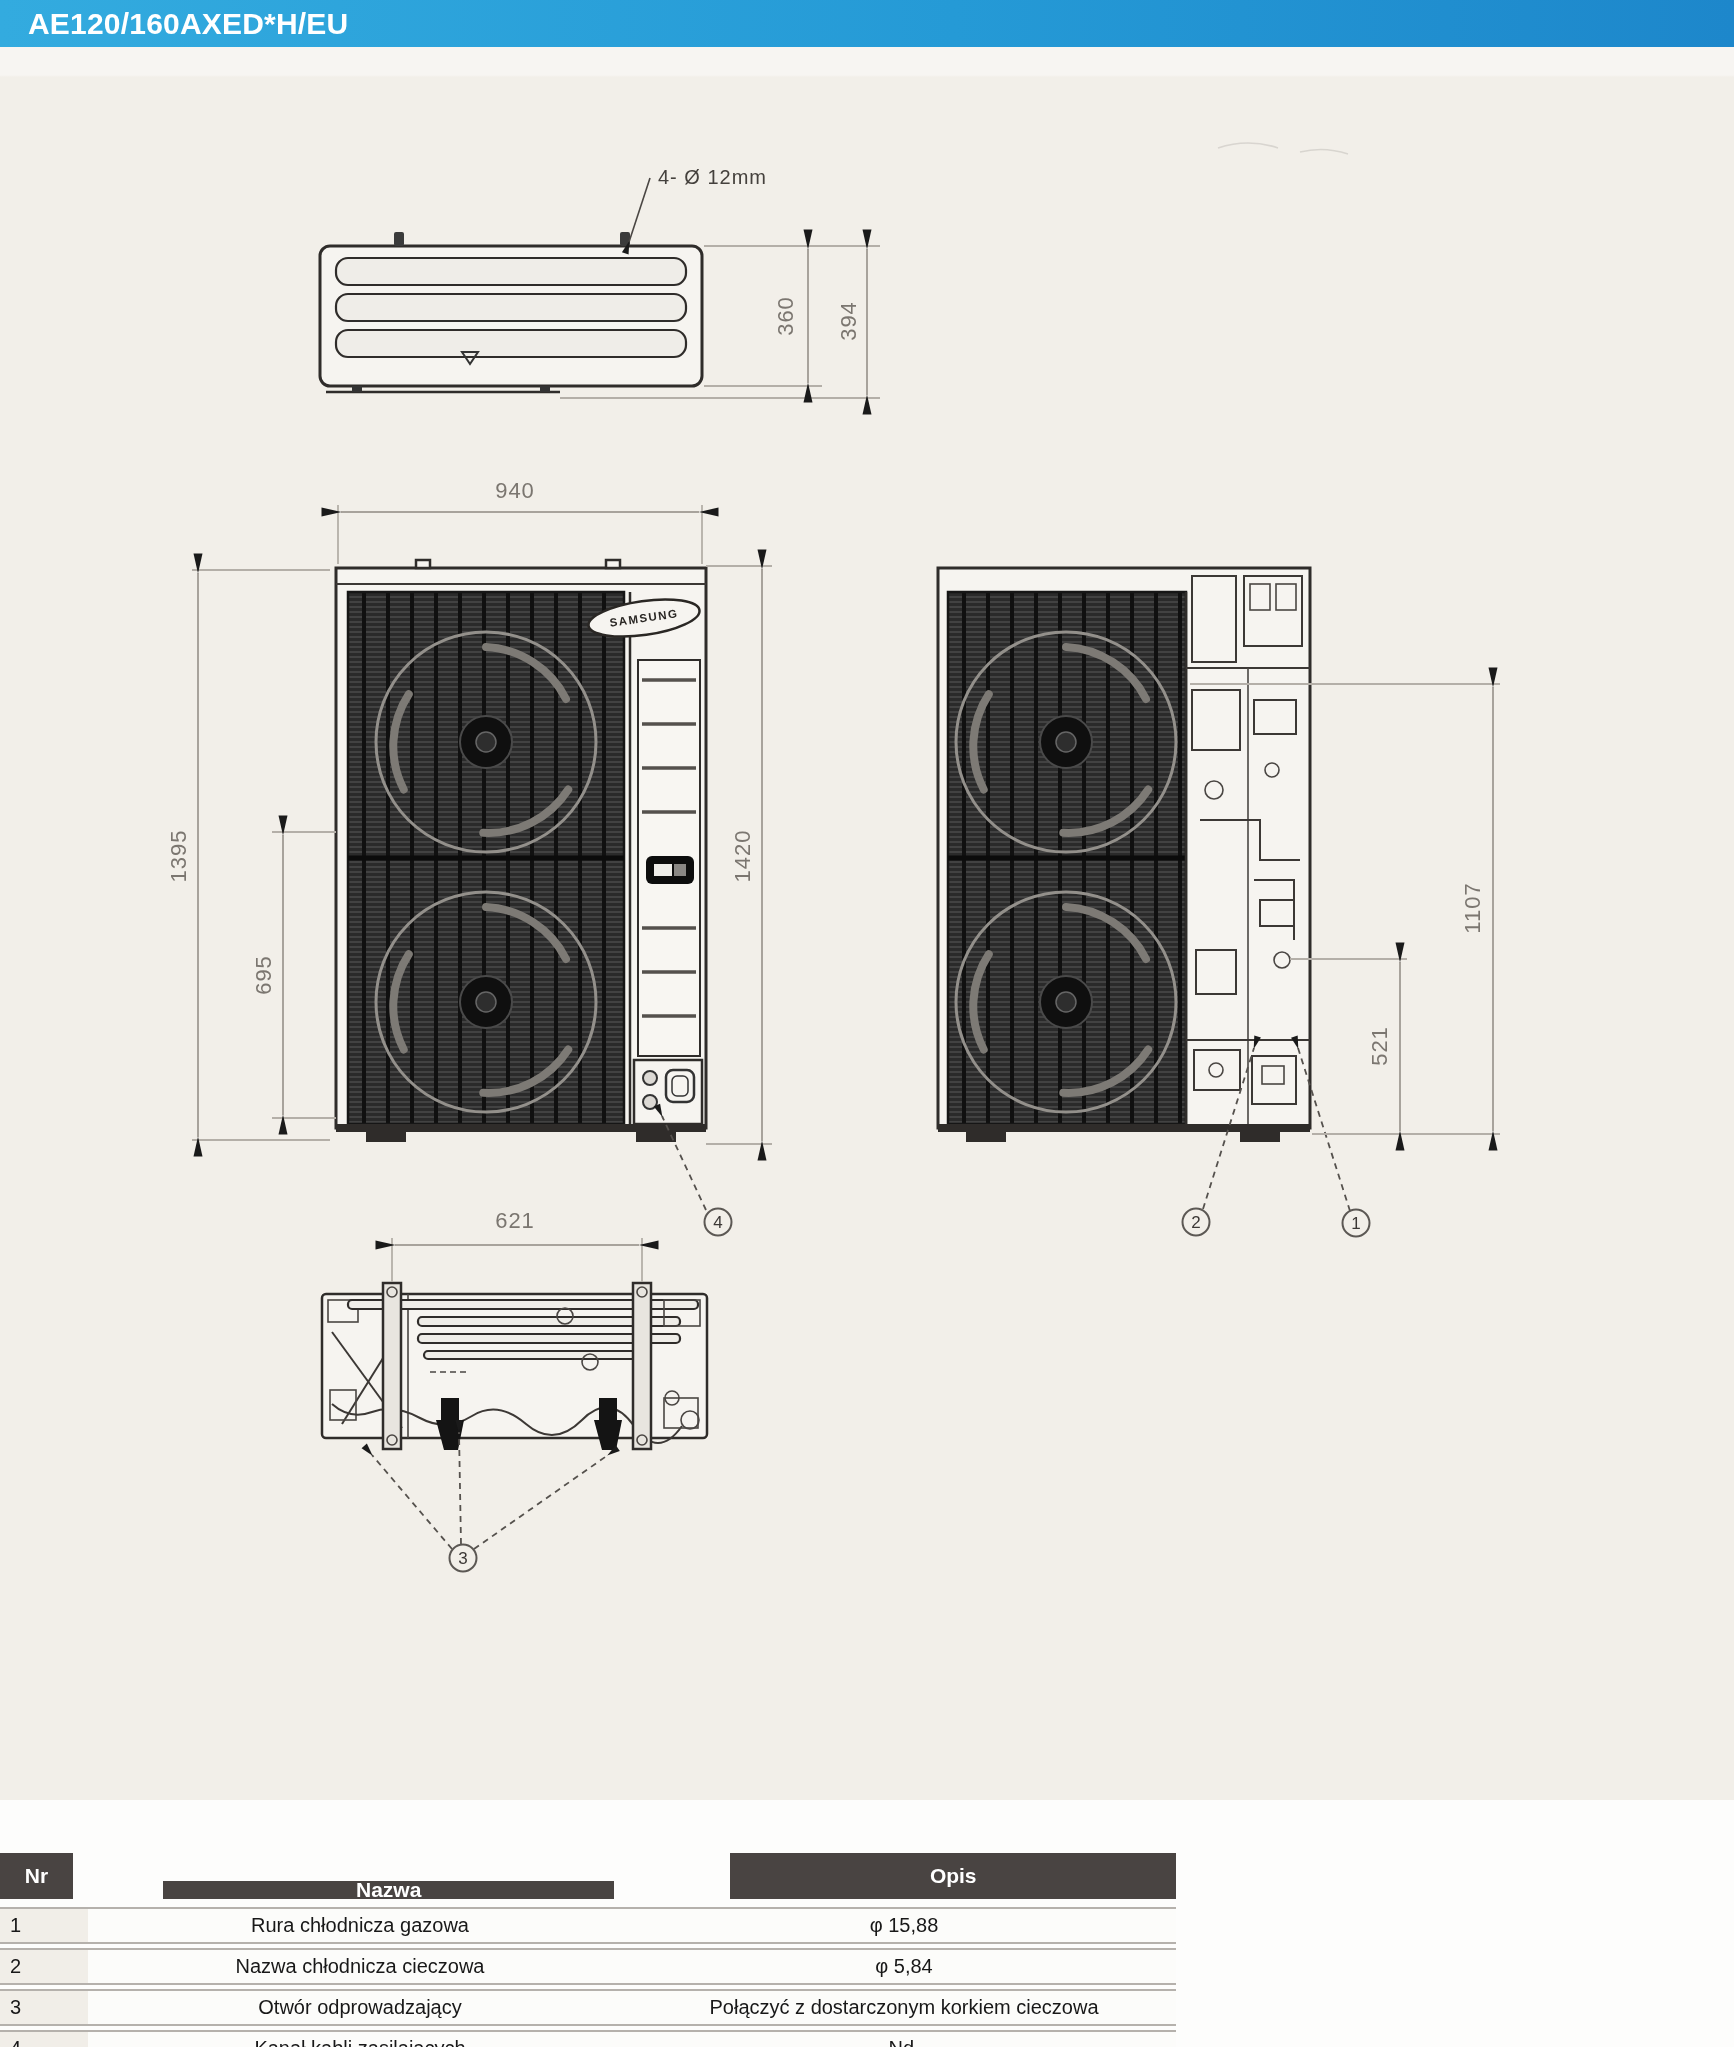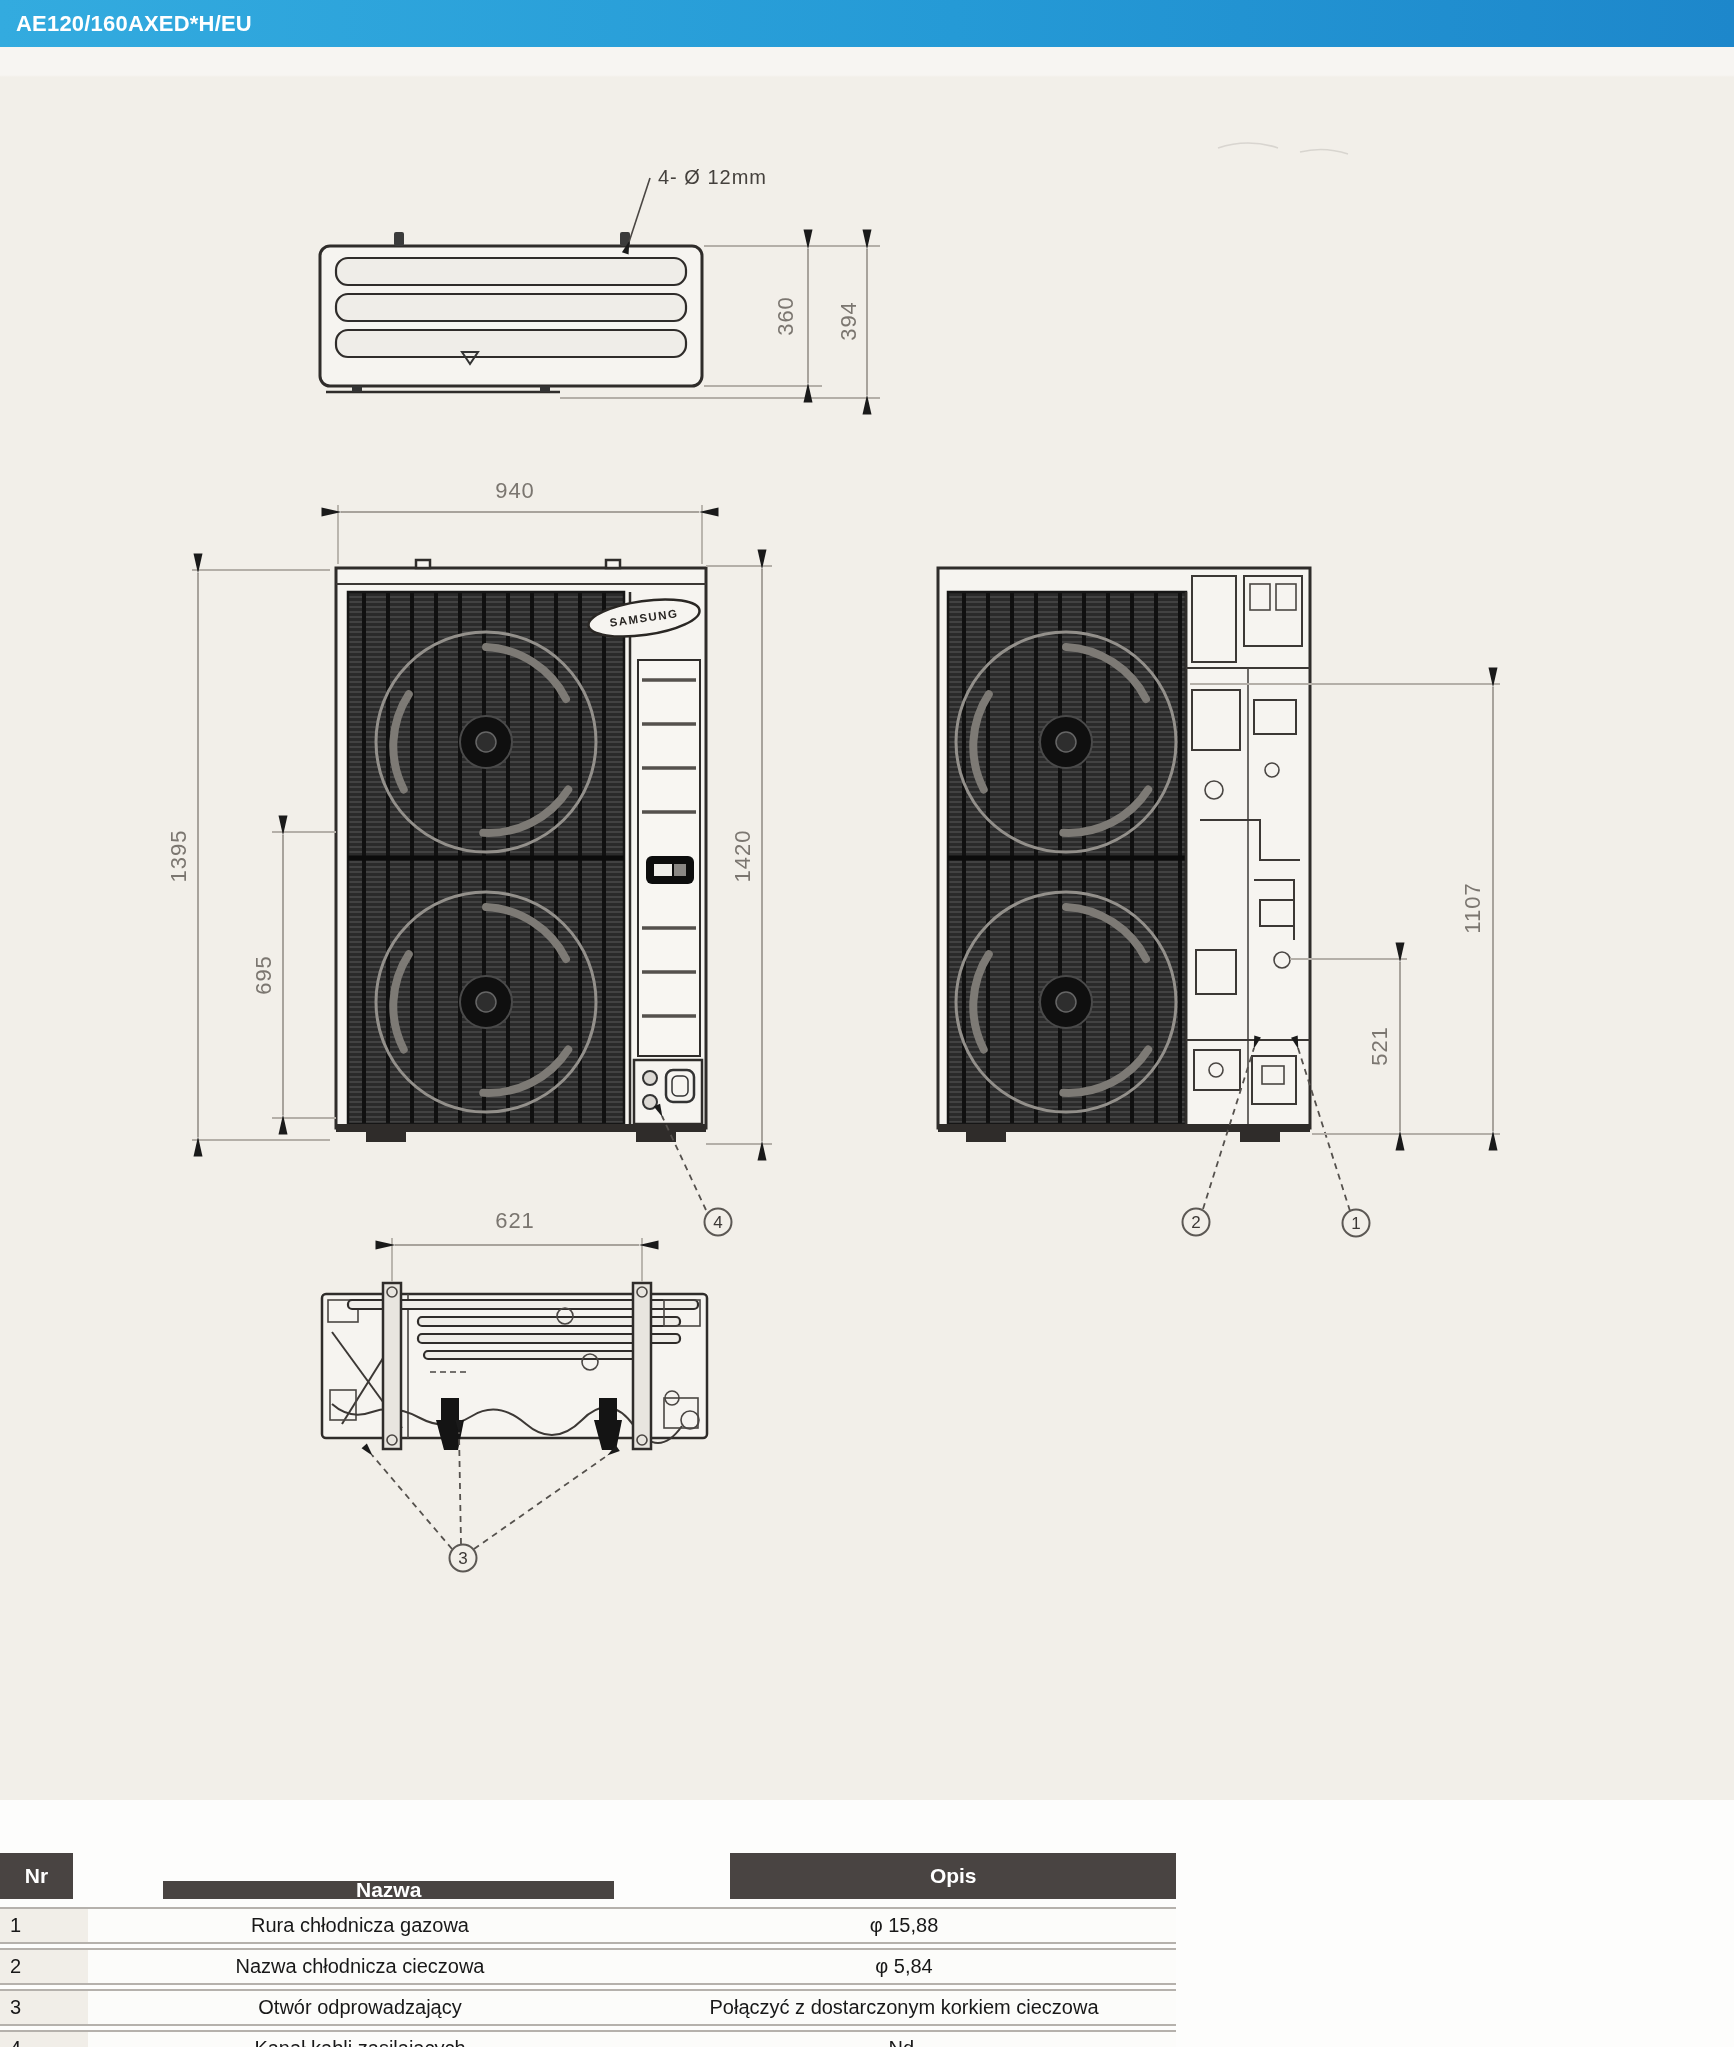--- a/index.html
+++ b/index.html
@@ -10,21 +10,21 @@
     -webkit-font-smoothing:antialiased;
   }
   .page{position:absolute;inset:0;width:1734px;height:2047px;}
 
   
   .model-bar{
     position:absolute;left:0;top:0;width:1734px;height:47px;
     background:linear-gradient(90deg,#33abdf 0%,#259ad6 55%,#1d87cb 100%);
     display:flex;align-items:center;
   }
-  .model-bar span{color:#fff;font-size:22px;font-weight:bold;padding-left:16px;letter-spacing:.2px;}
+  .model-bar span{color:#fff;font-size:30px;font-weight:bold;padding-left:28px;letter-spacing:.2px;}
 
   
   .paper{
     position:absolute;left:0;top:47px;width:1734px;height:1753px;
     background:linear-gradient(180deg,#f7f5f2 0,#f7f5f2 28px,#f2efe9 30px,#f2efe9 100%);
   }
   svg.drawing{position:absolute;left:0;top:0;width:1734px;height:1810px;}
 
   
   .objf{fill:#f6f4f0;stroke:#2f2c2a;stroke-width:2.5;}

